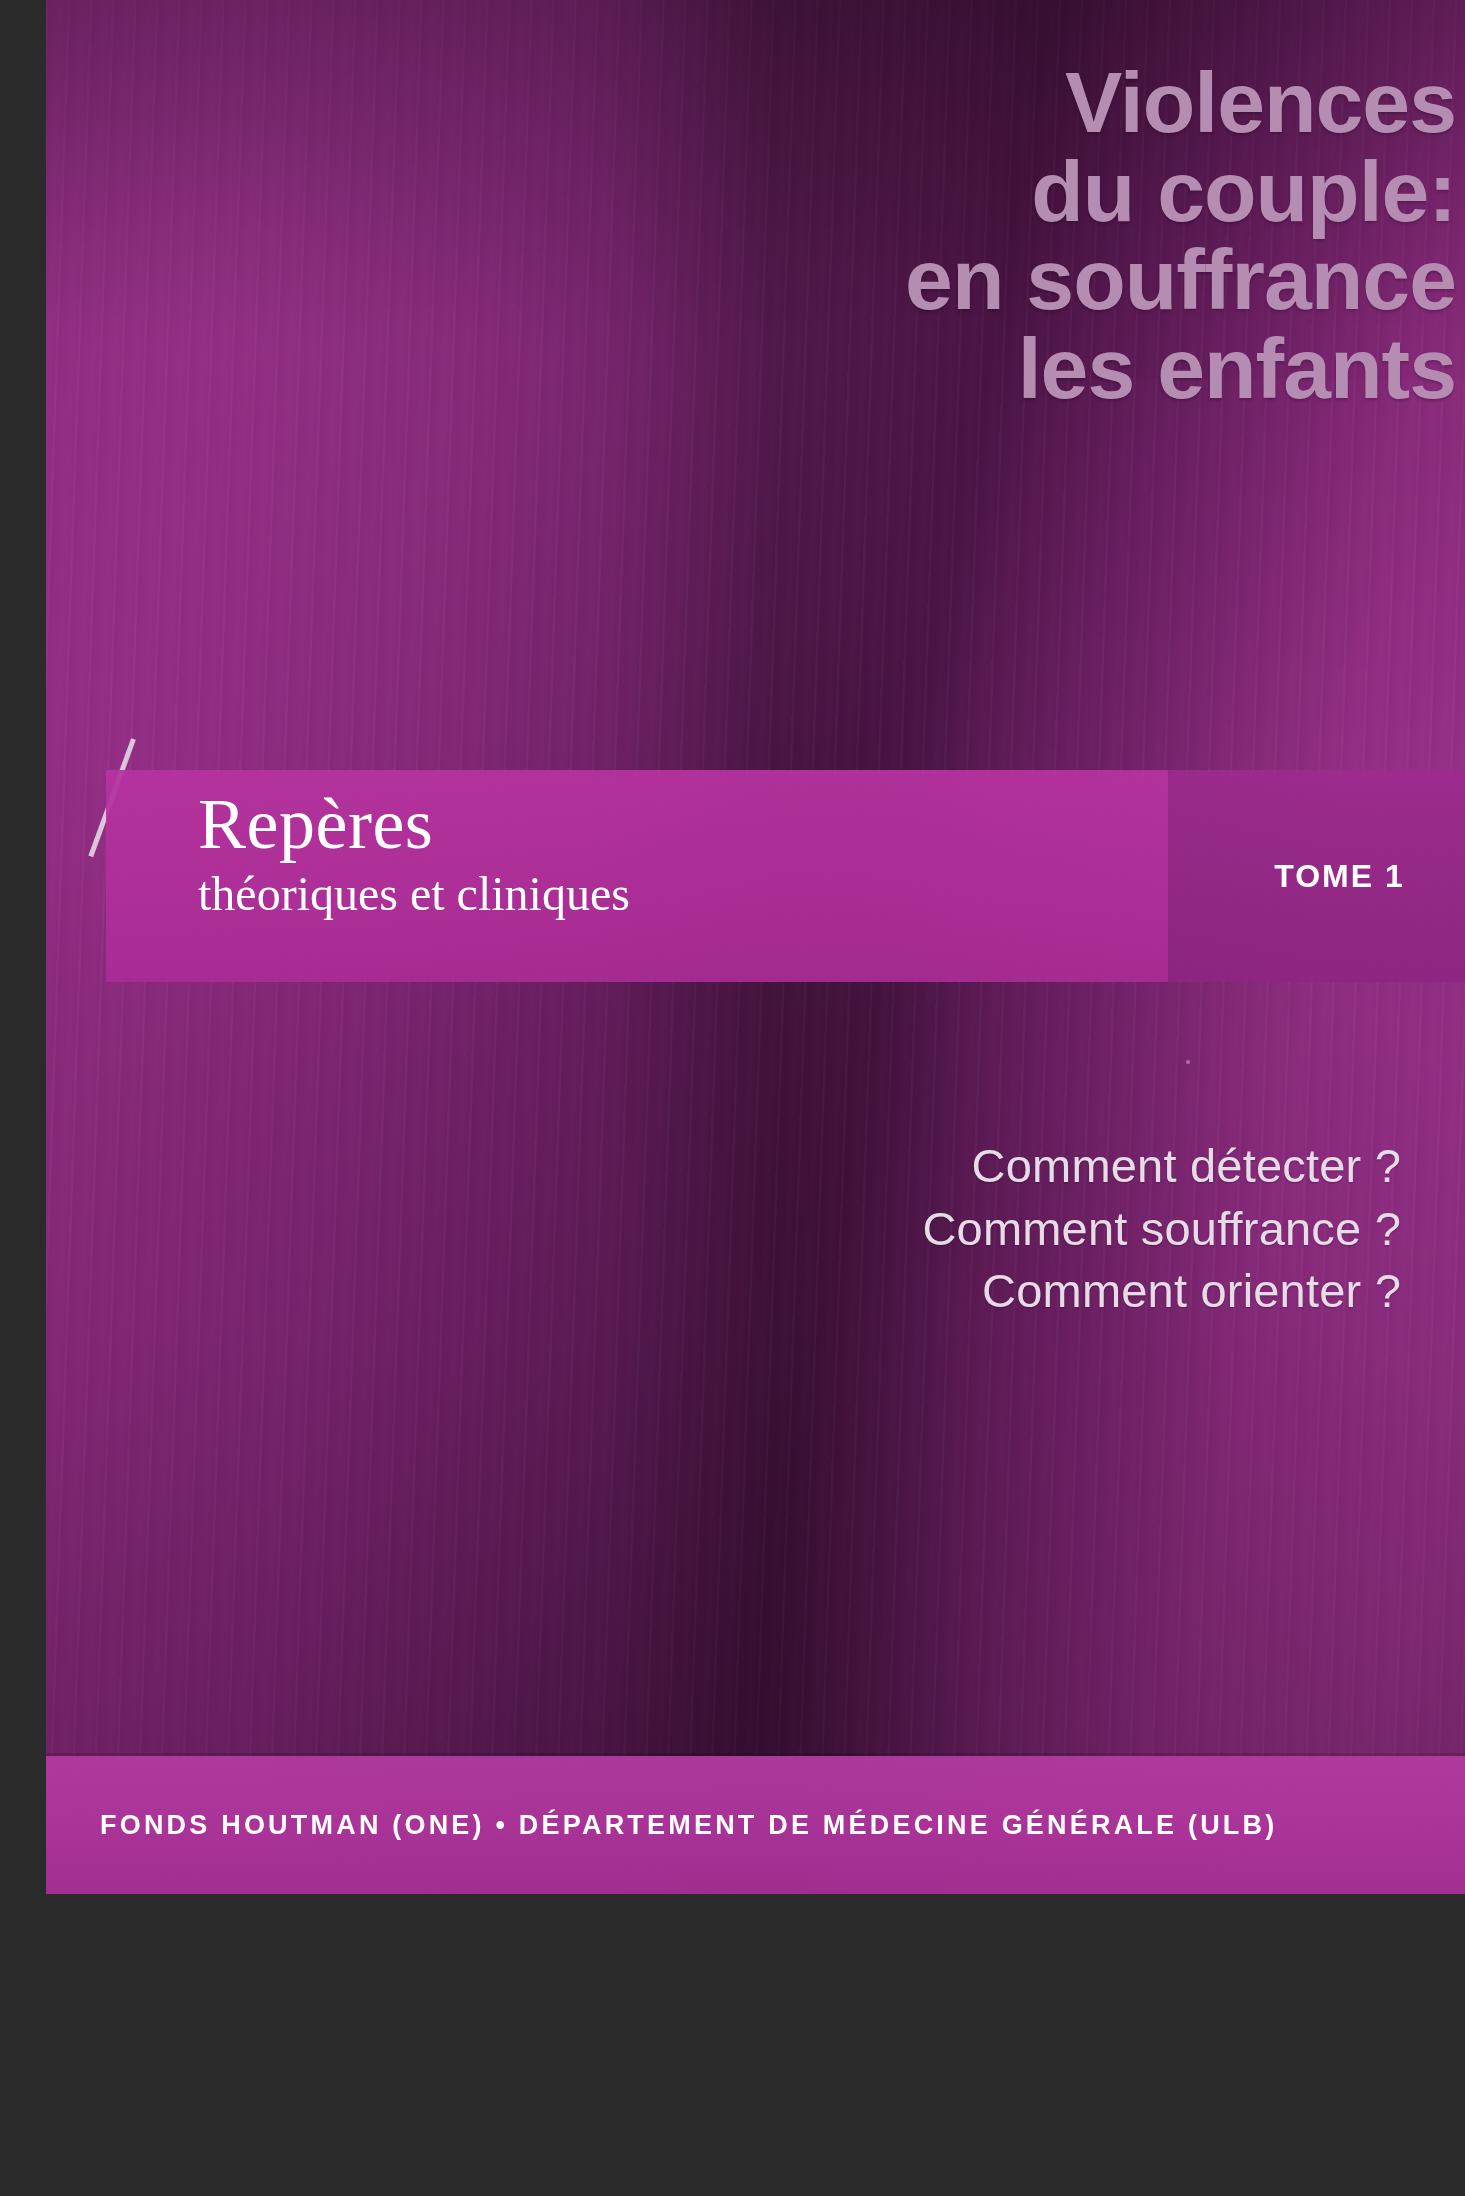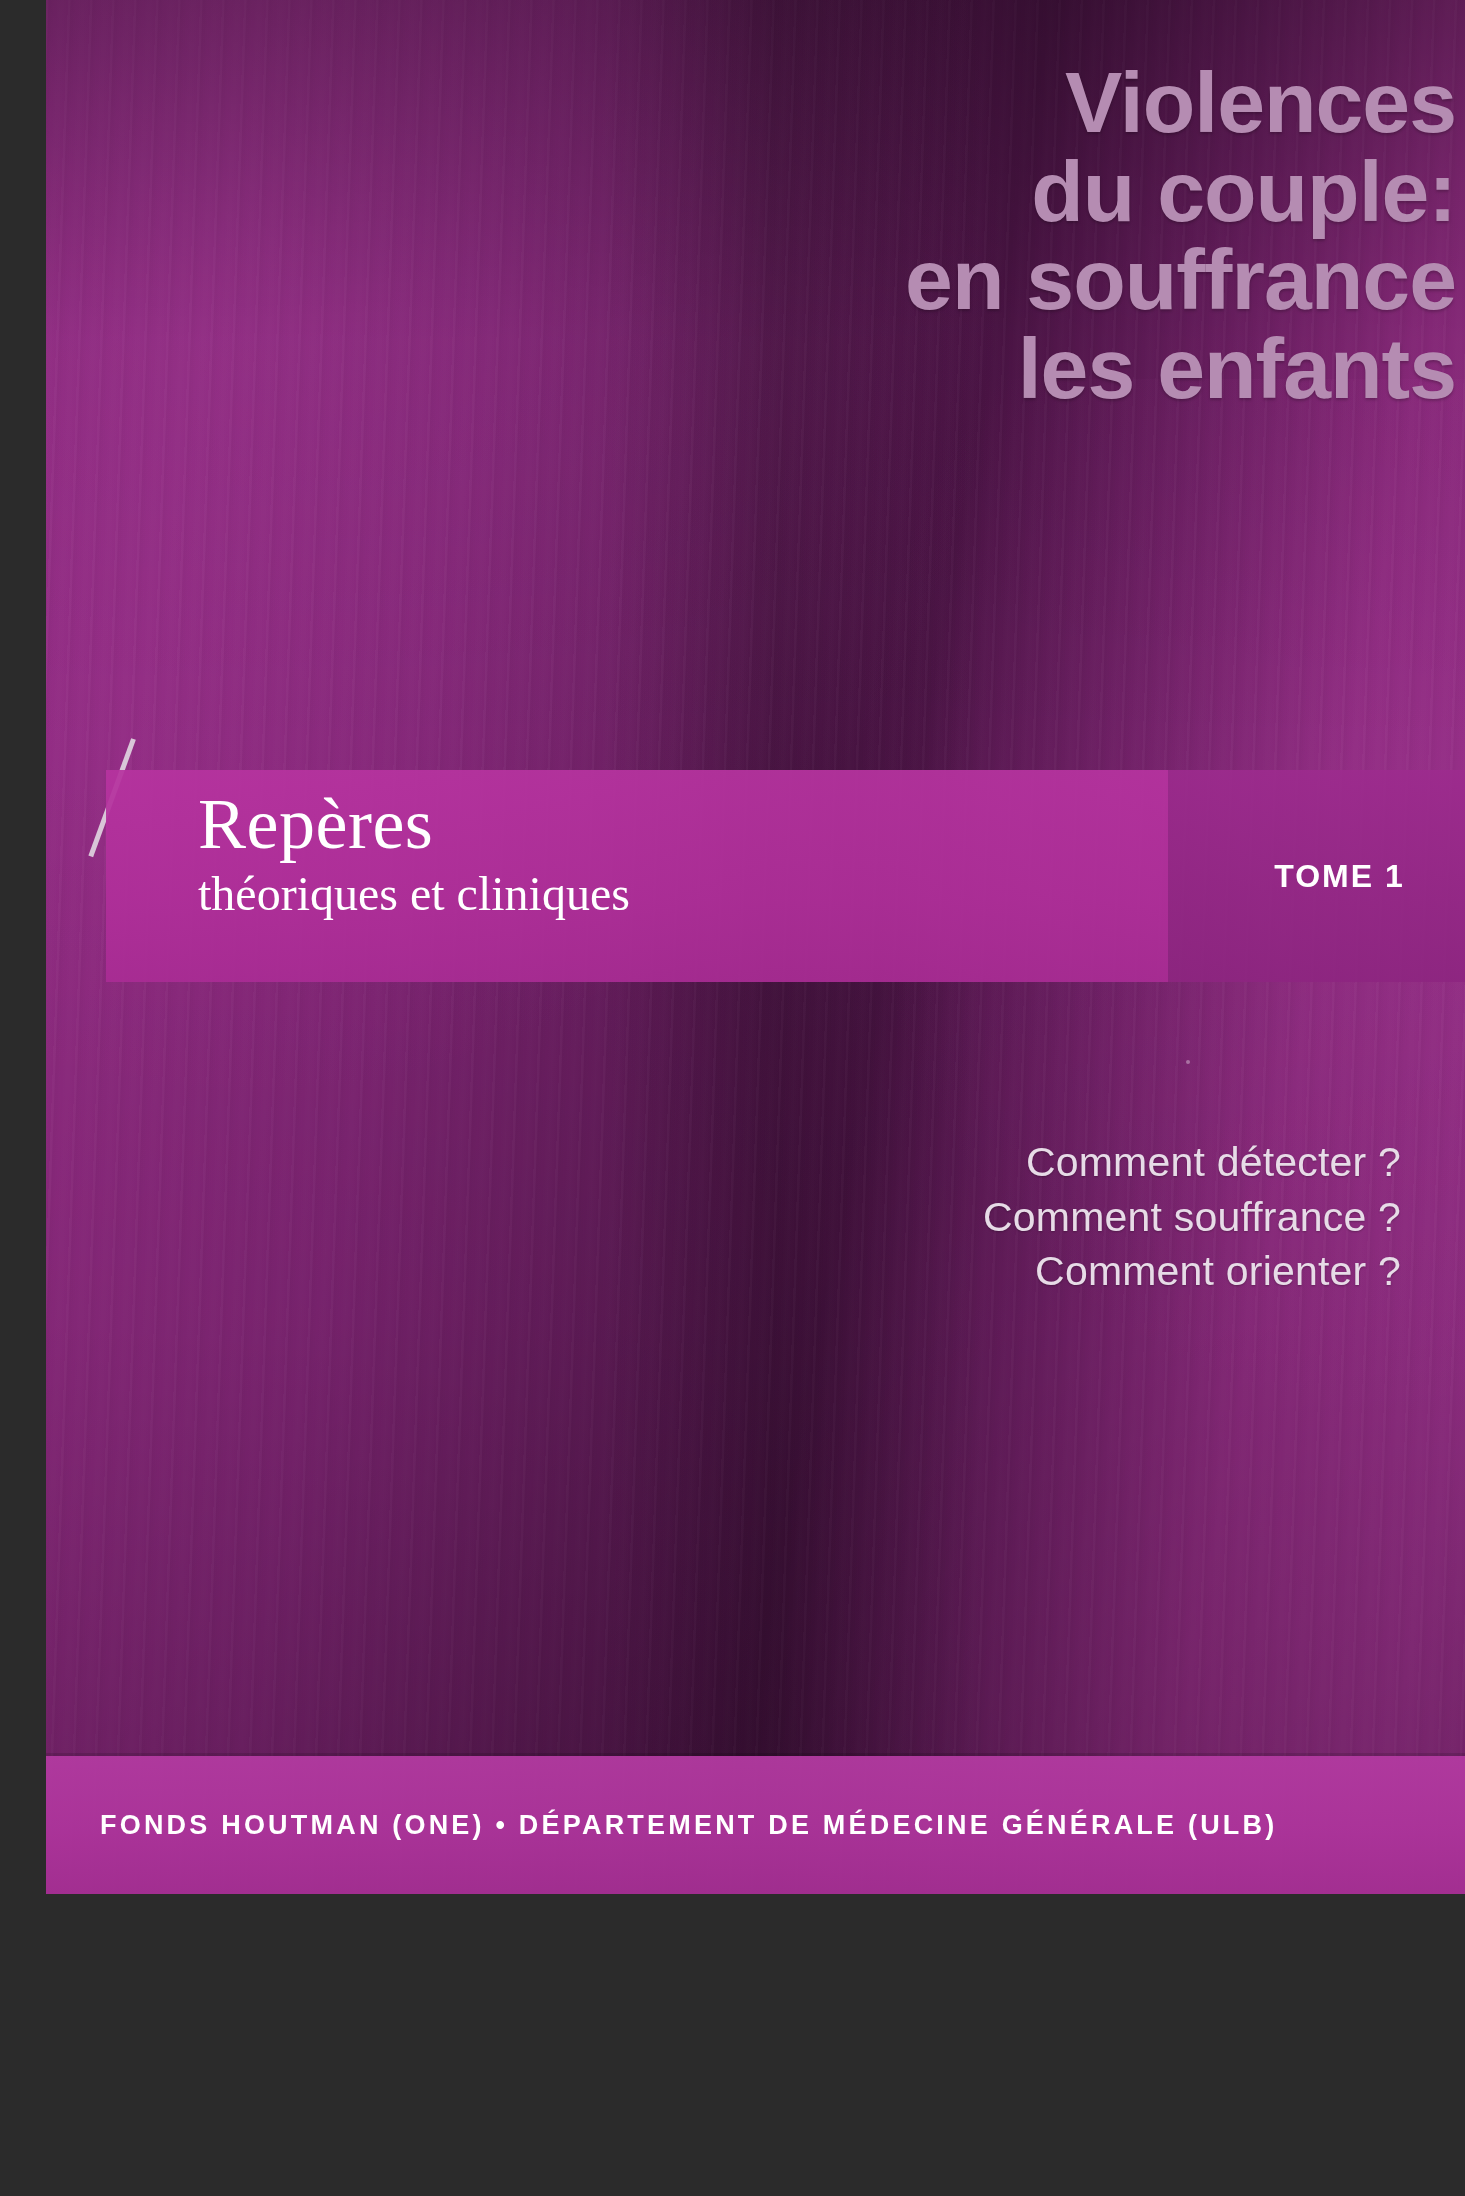--- a/index.html
+++ b/index.html
@@ -186,21 +186,21 @@
   
   .questions {
     position: absolute;
     right: 110px;
     top: 1135px;
     text-align: right;
   }
   .question {
     display: block;
     color: #e7dbe7;
-    font-size: 41px;
+    font-size: 47px;
     line-height: 1.33;
     letter-spacing: 0.2px;
     text-shadow: 0 1px 2px rgba(0,0,0,0.25);
     white-space: nowrap;
   }
 
   
   .footer {
     position: absolute;
     left: 0;

